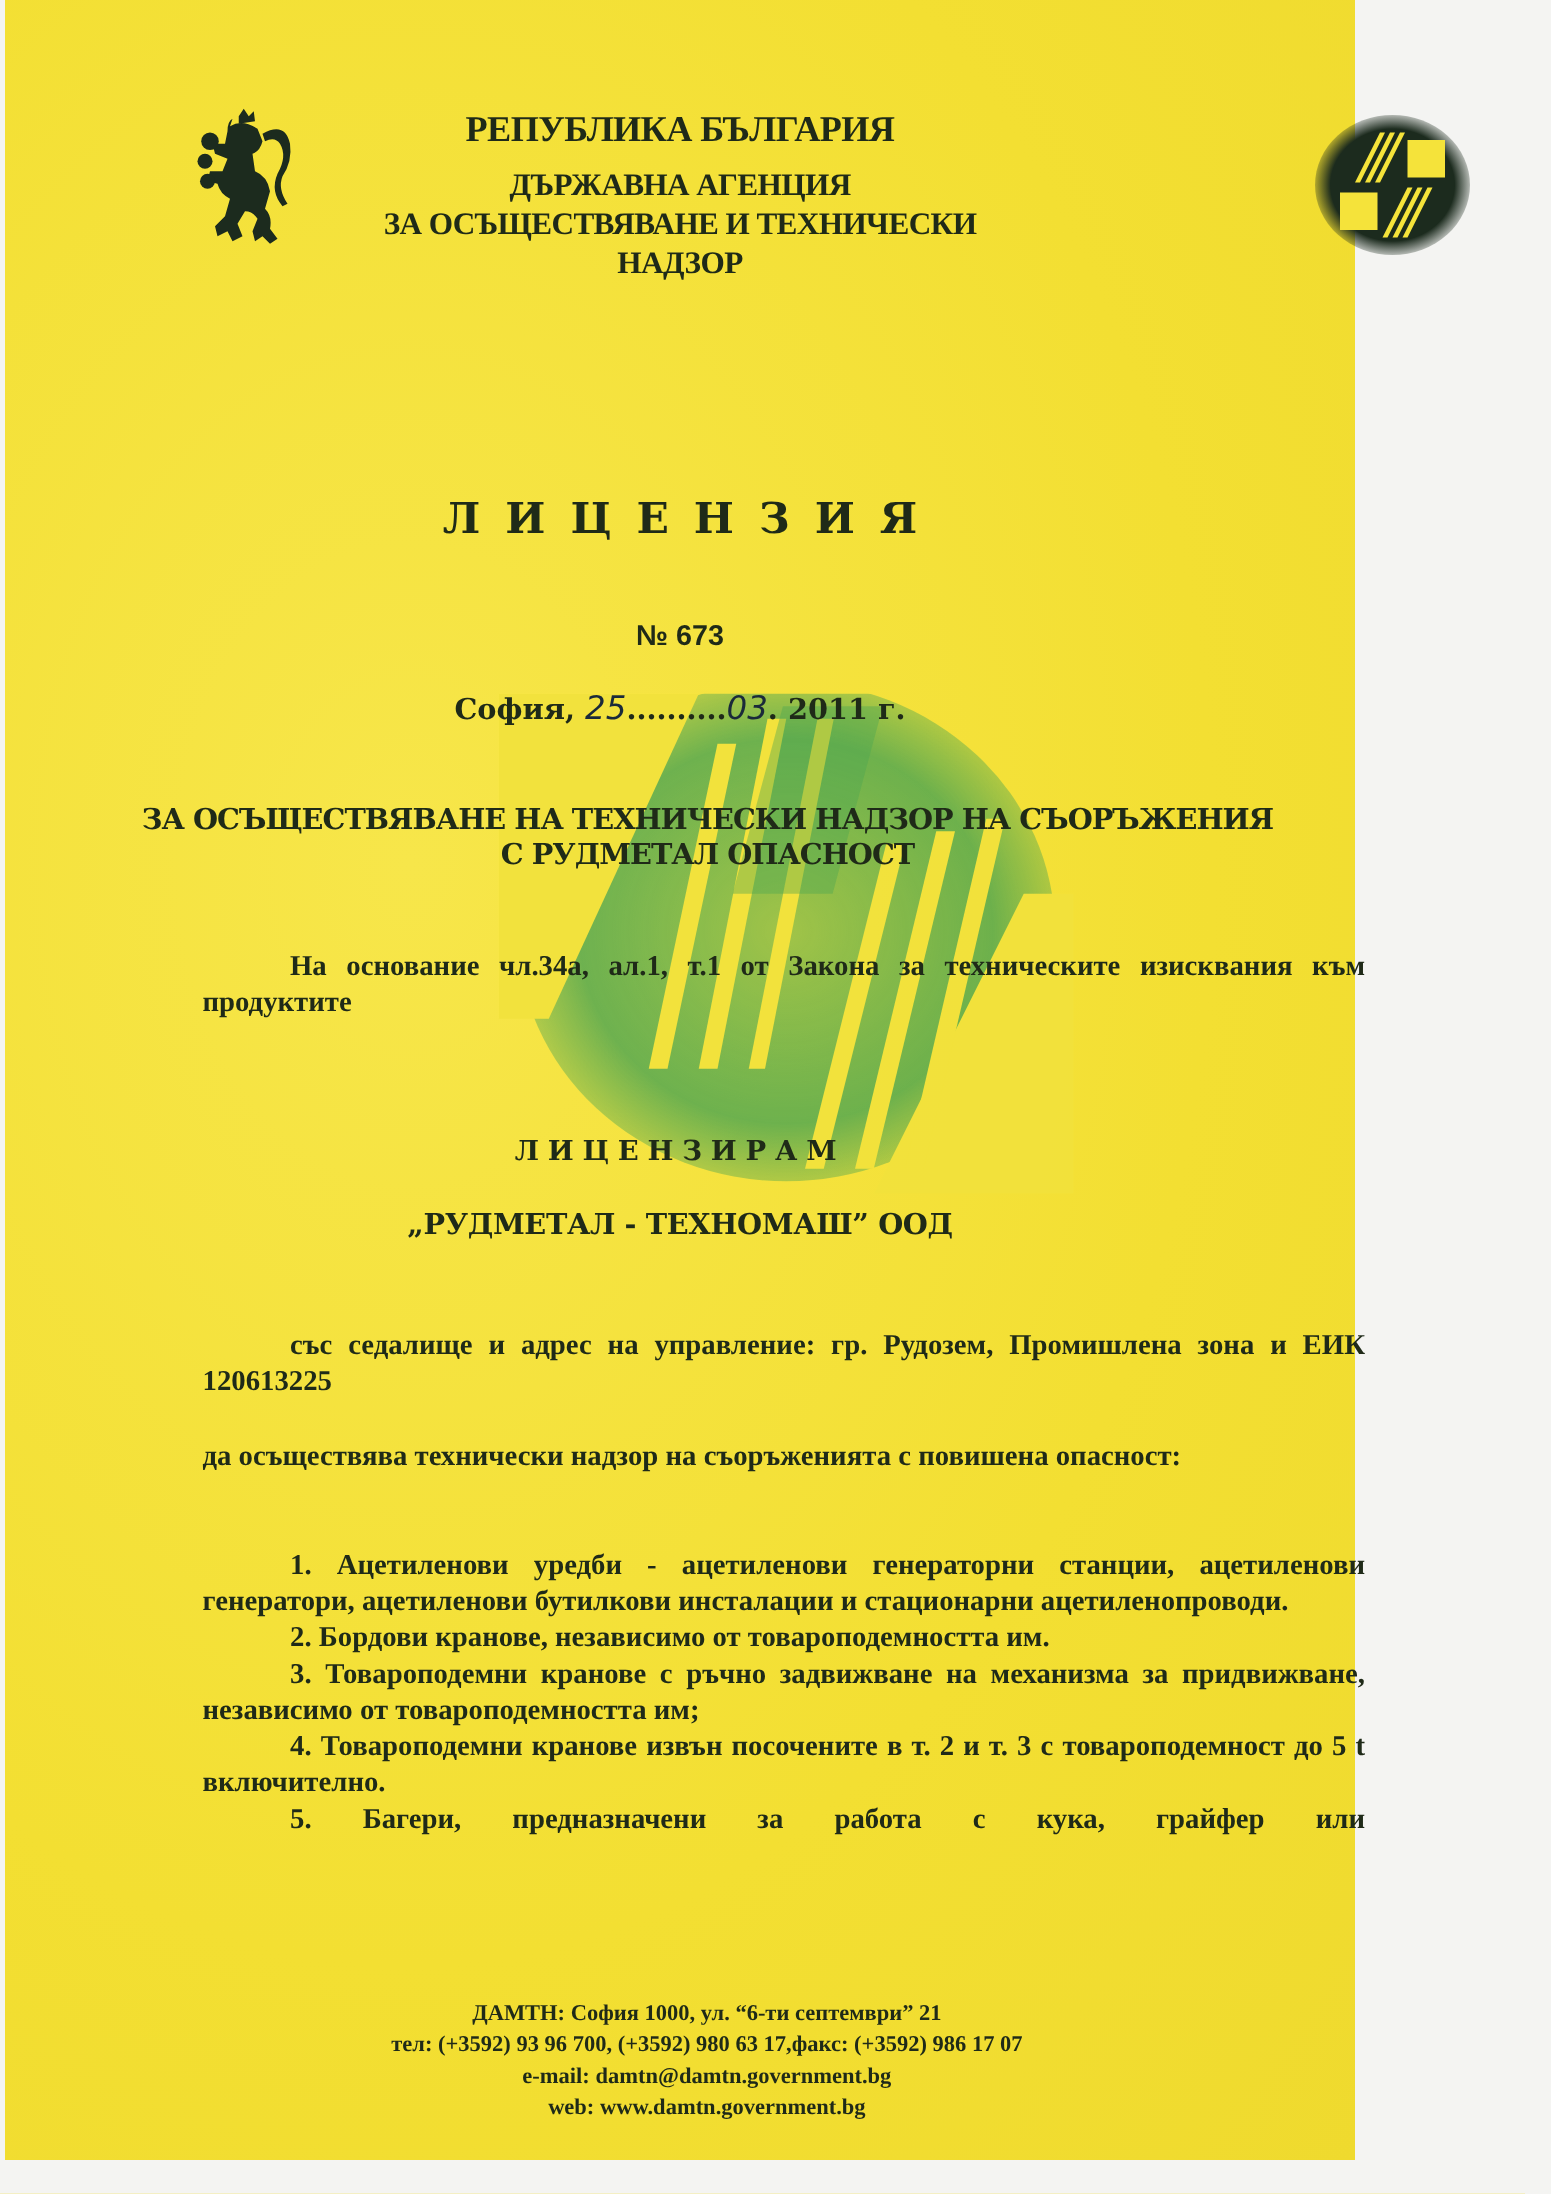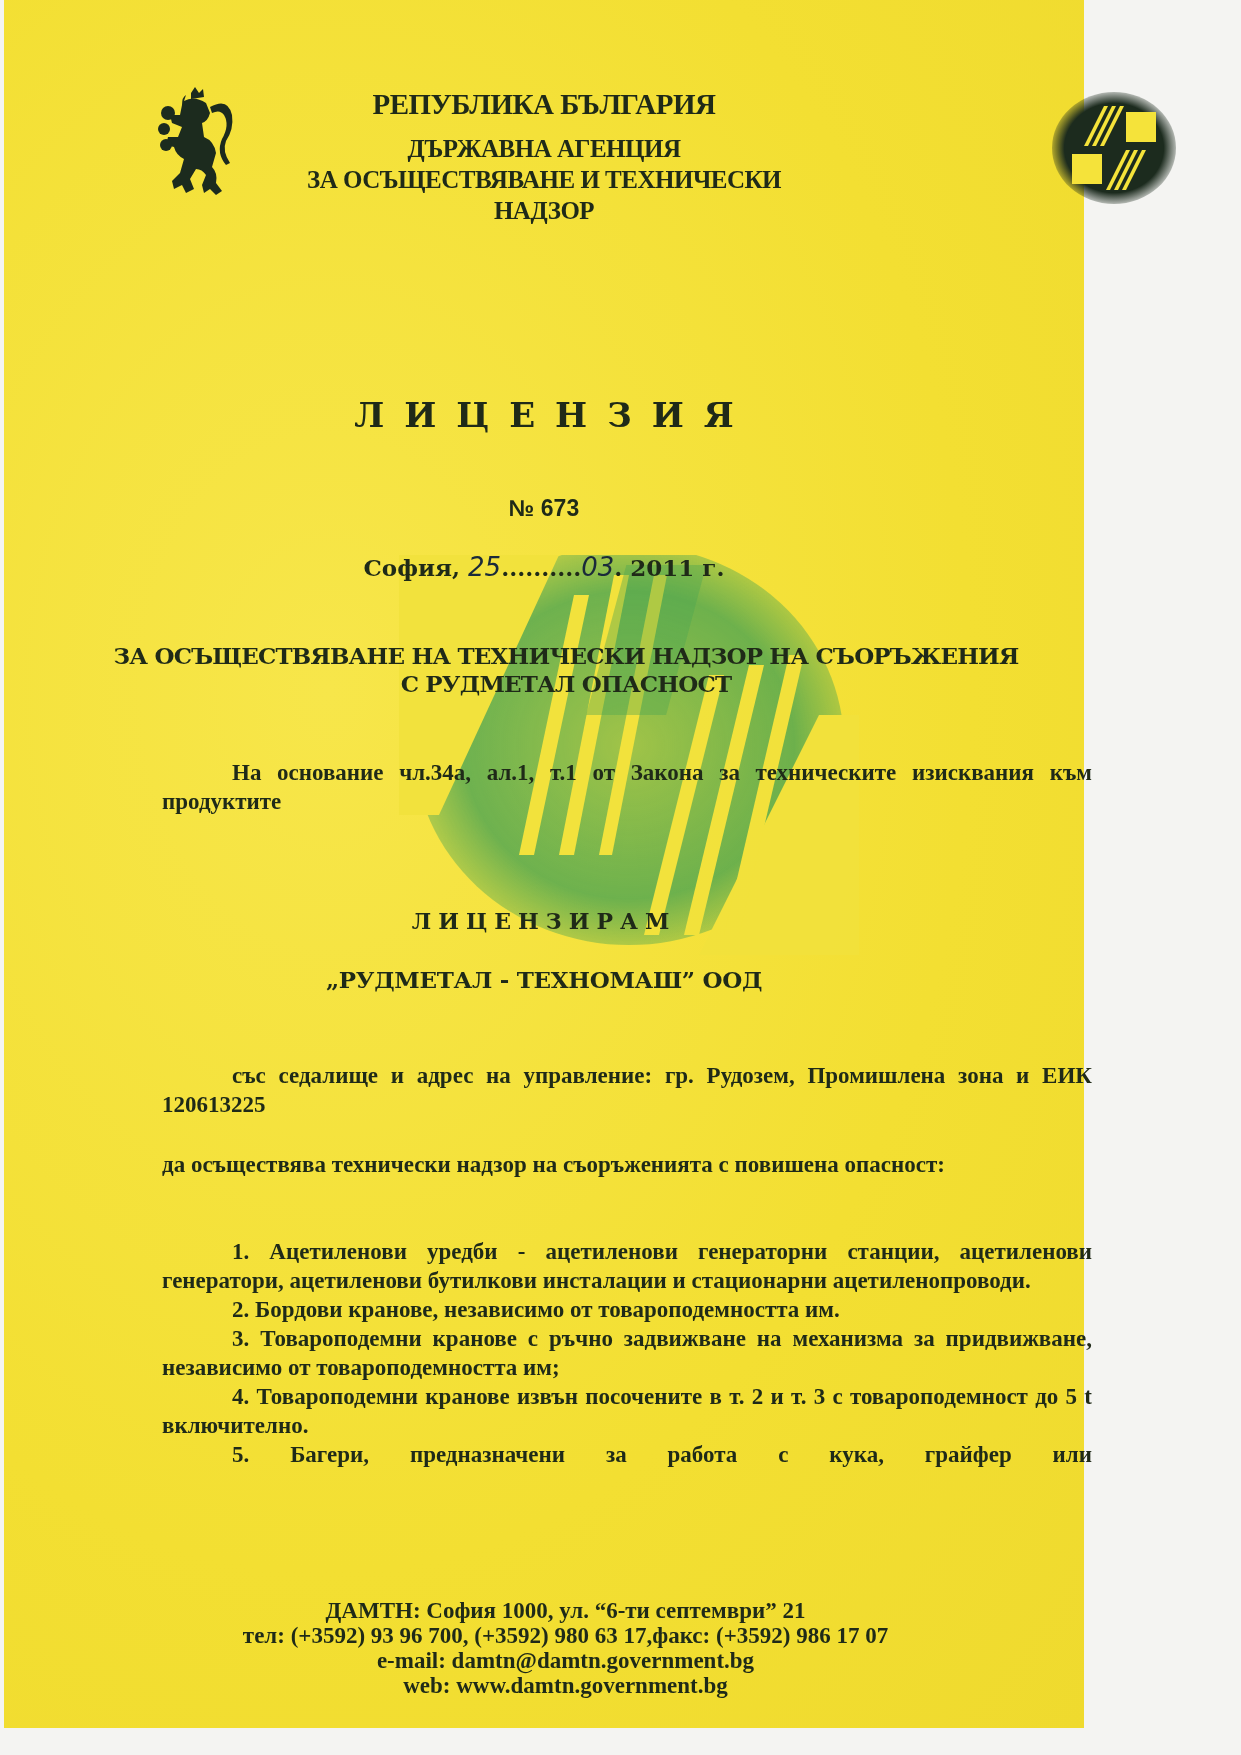--- a/index.html
+++ b/index.html
@@ -16,21 +16,21 @@
   .hdr2 { top:133px; font-size:25px; font-weight:bold; line-height:31px; letter-spacing:-0.5px; }
   .title { top:395px; font-size:34px; font-weight:900; letter-spacing:20px; font-family:"DejaVu Serif", serif; padding-left:20px; }
   .num { top:495px; font-size:23px; font-weight:bold; font-family:Liberation Sans, sans-serif; }
   .city { top:552px; font-size:23px; font-weight:bold; font-family:"DejaVu Serif", serif; }
   .hand { font-family:"DejaVu Sans", sans-serif; font-style:italic; font-weight:normal; font-size:26px; color:#1a2a3a; }
   .subj { top:642px; font-size:23px; font-weight:900; line-height:28px; font-family:"DejaVu Serif", serif; letter-spacing:-0.8px;padding-left:44px; }
   .para { left:158px; width:930px; font-size:23px; font-weight:bold; line-height:29px; text-align:justify; font-family:"Liberation Serif", serif; }
   .indent { text-indent:70px; }
   .lic { top:908px; font-size:22px; font-weight:900; letter-spacing:7px; font-family:"DejaVu Serif", serif; }
   .comp { top:966px; font-size:23px; font-weight:900; font-family:"DejaVu Serif", serif; letter-spacing:-0.3px; }
-  .footer { top:1598px; font-size:23px; font-weight:bold; line-height:25px; font-family:"Liberation Serif", serif;padding-left:43px; }
+  .footer { top:1598px; font-size:18px; font-weight:bold; line-height:25px; font-family:"Liberation Serif", serif;padding-left:43px; }
   .lion { left:142px; top:85px; width:100px; height:125px; }
   .logo { left:1040px; top:88px; width:140px; height:120px; }
   .watermark { left:395px; top:555px; width:460px; height:400px; opacity:0.85; }
 </style>
 </head>
 <body>
 
 <div class="page">
 
   <svg class="abs lion" viewBox="0 0 100 125">

